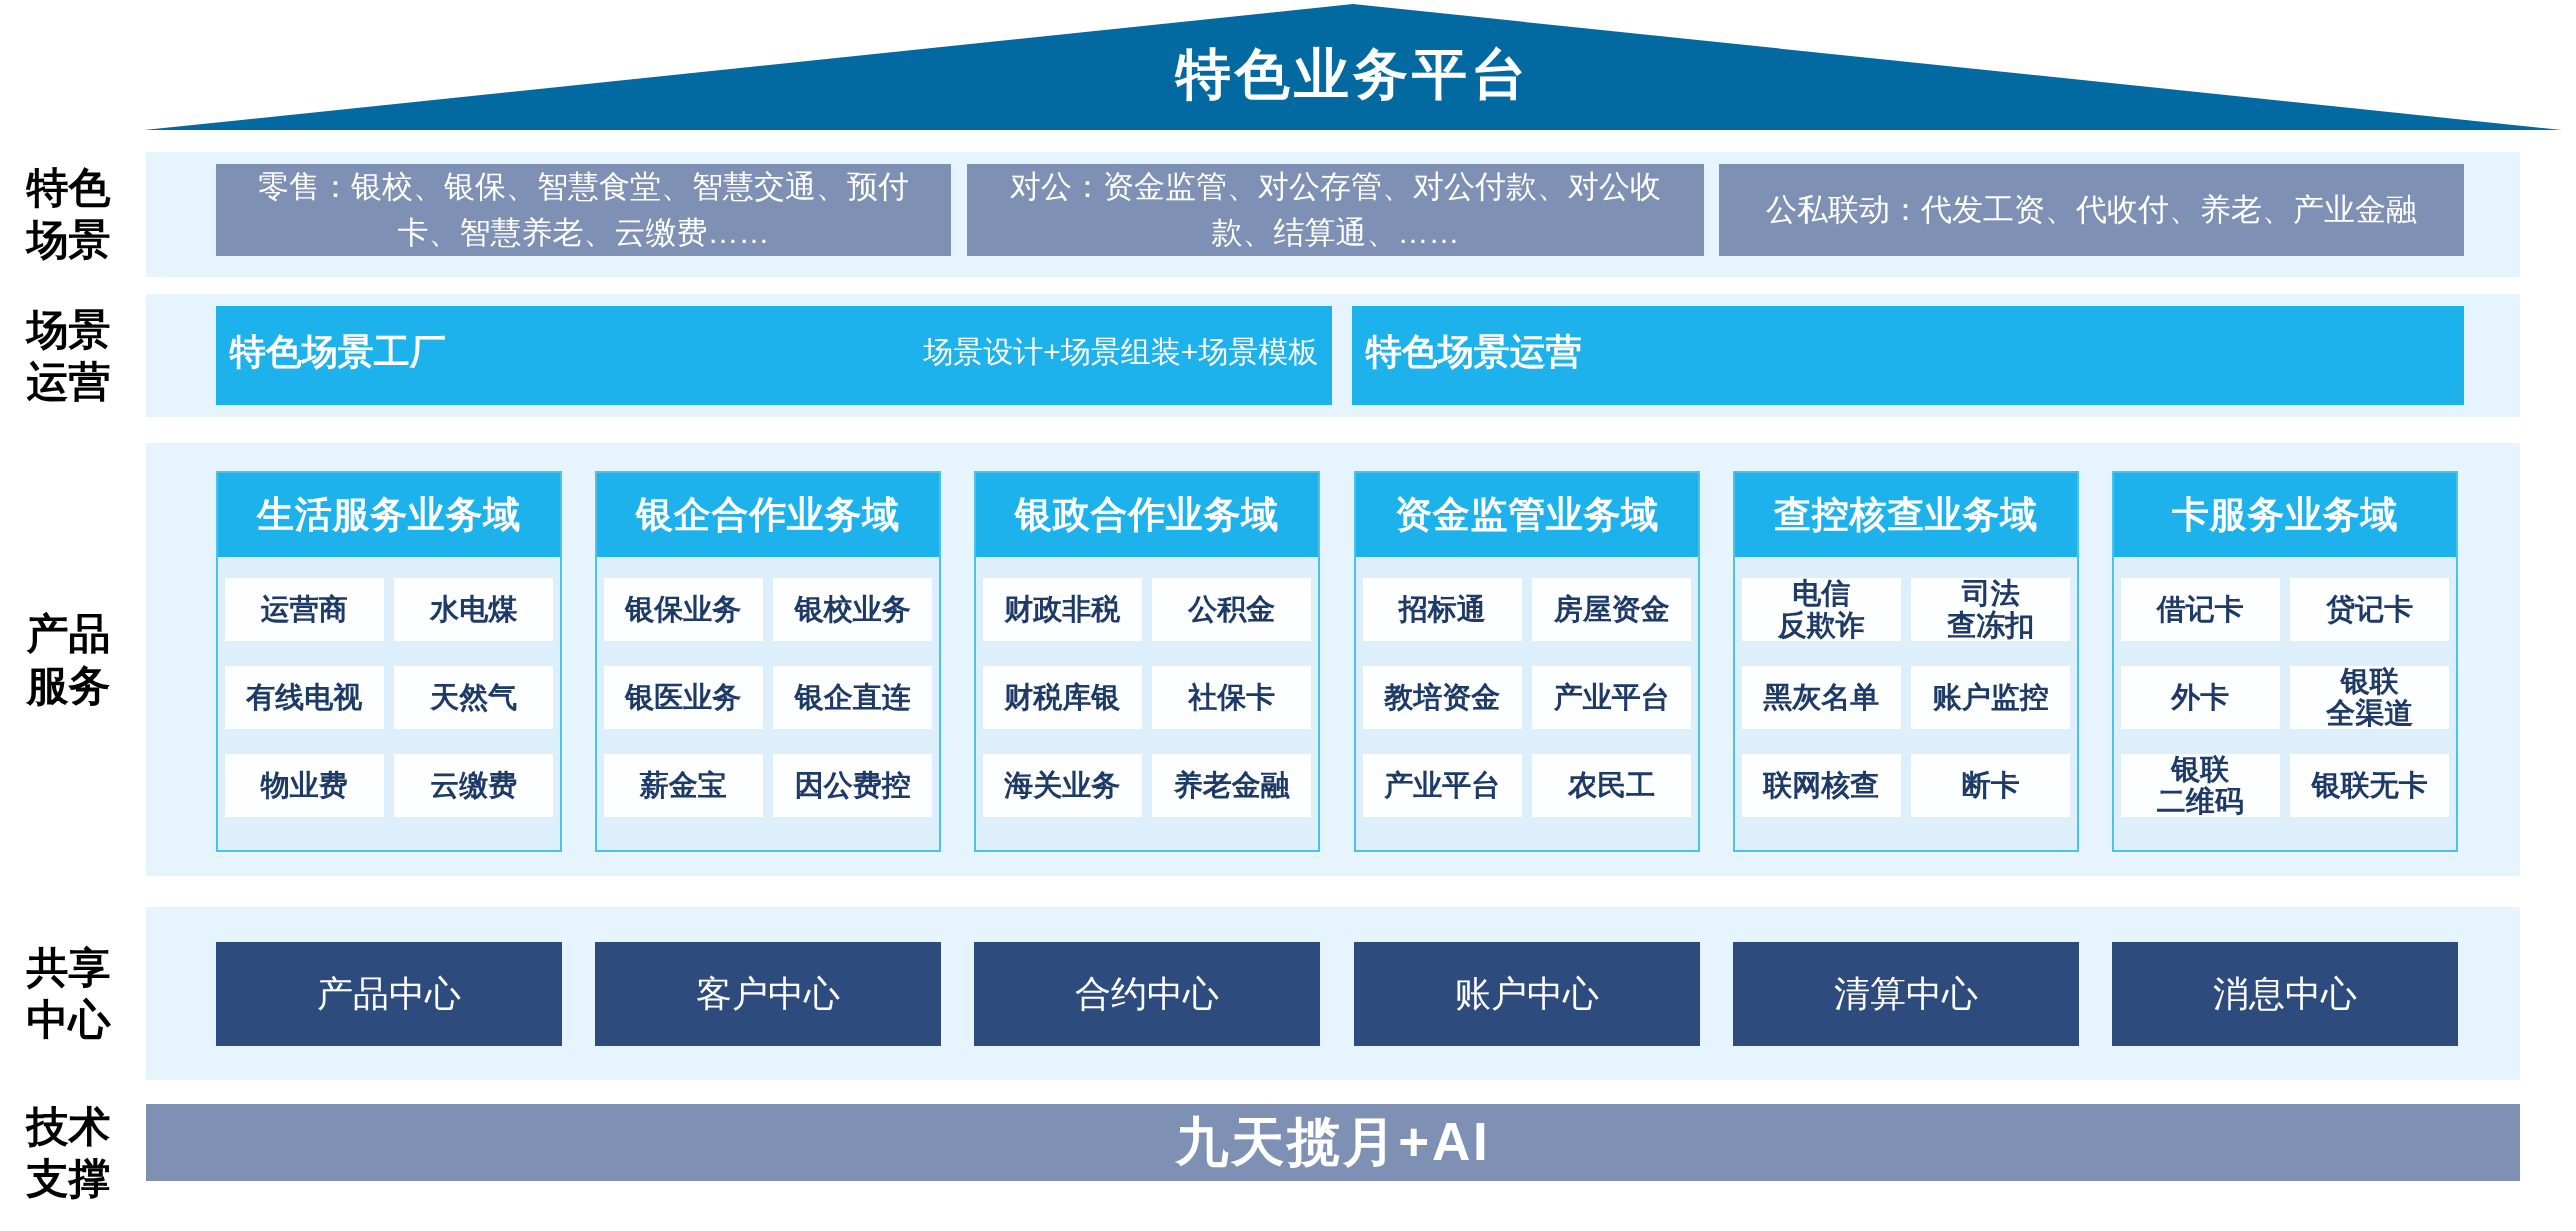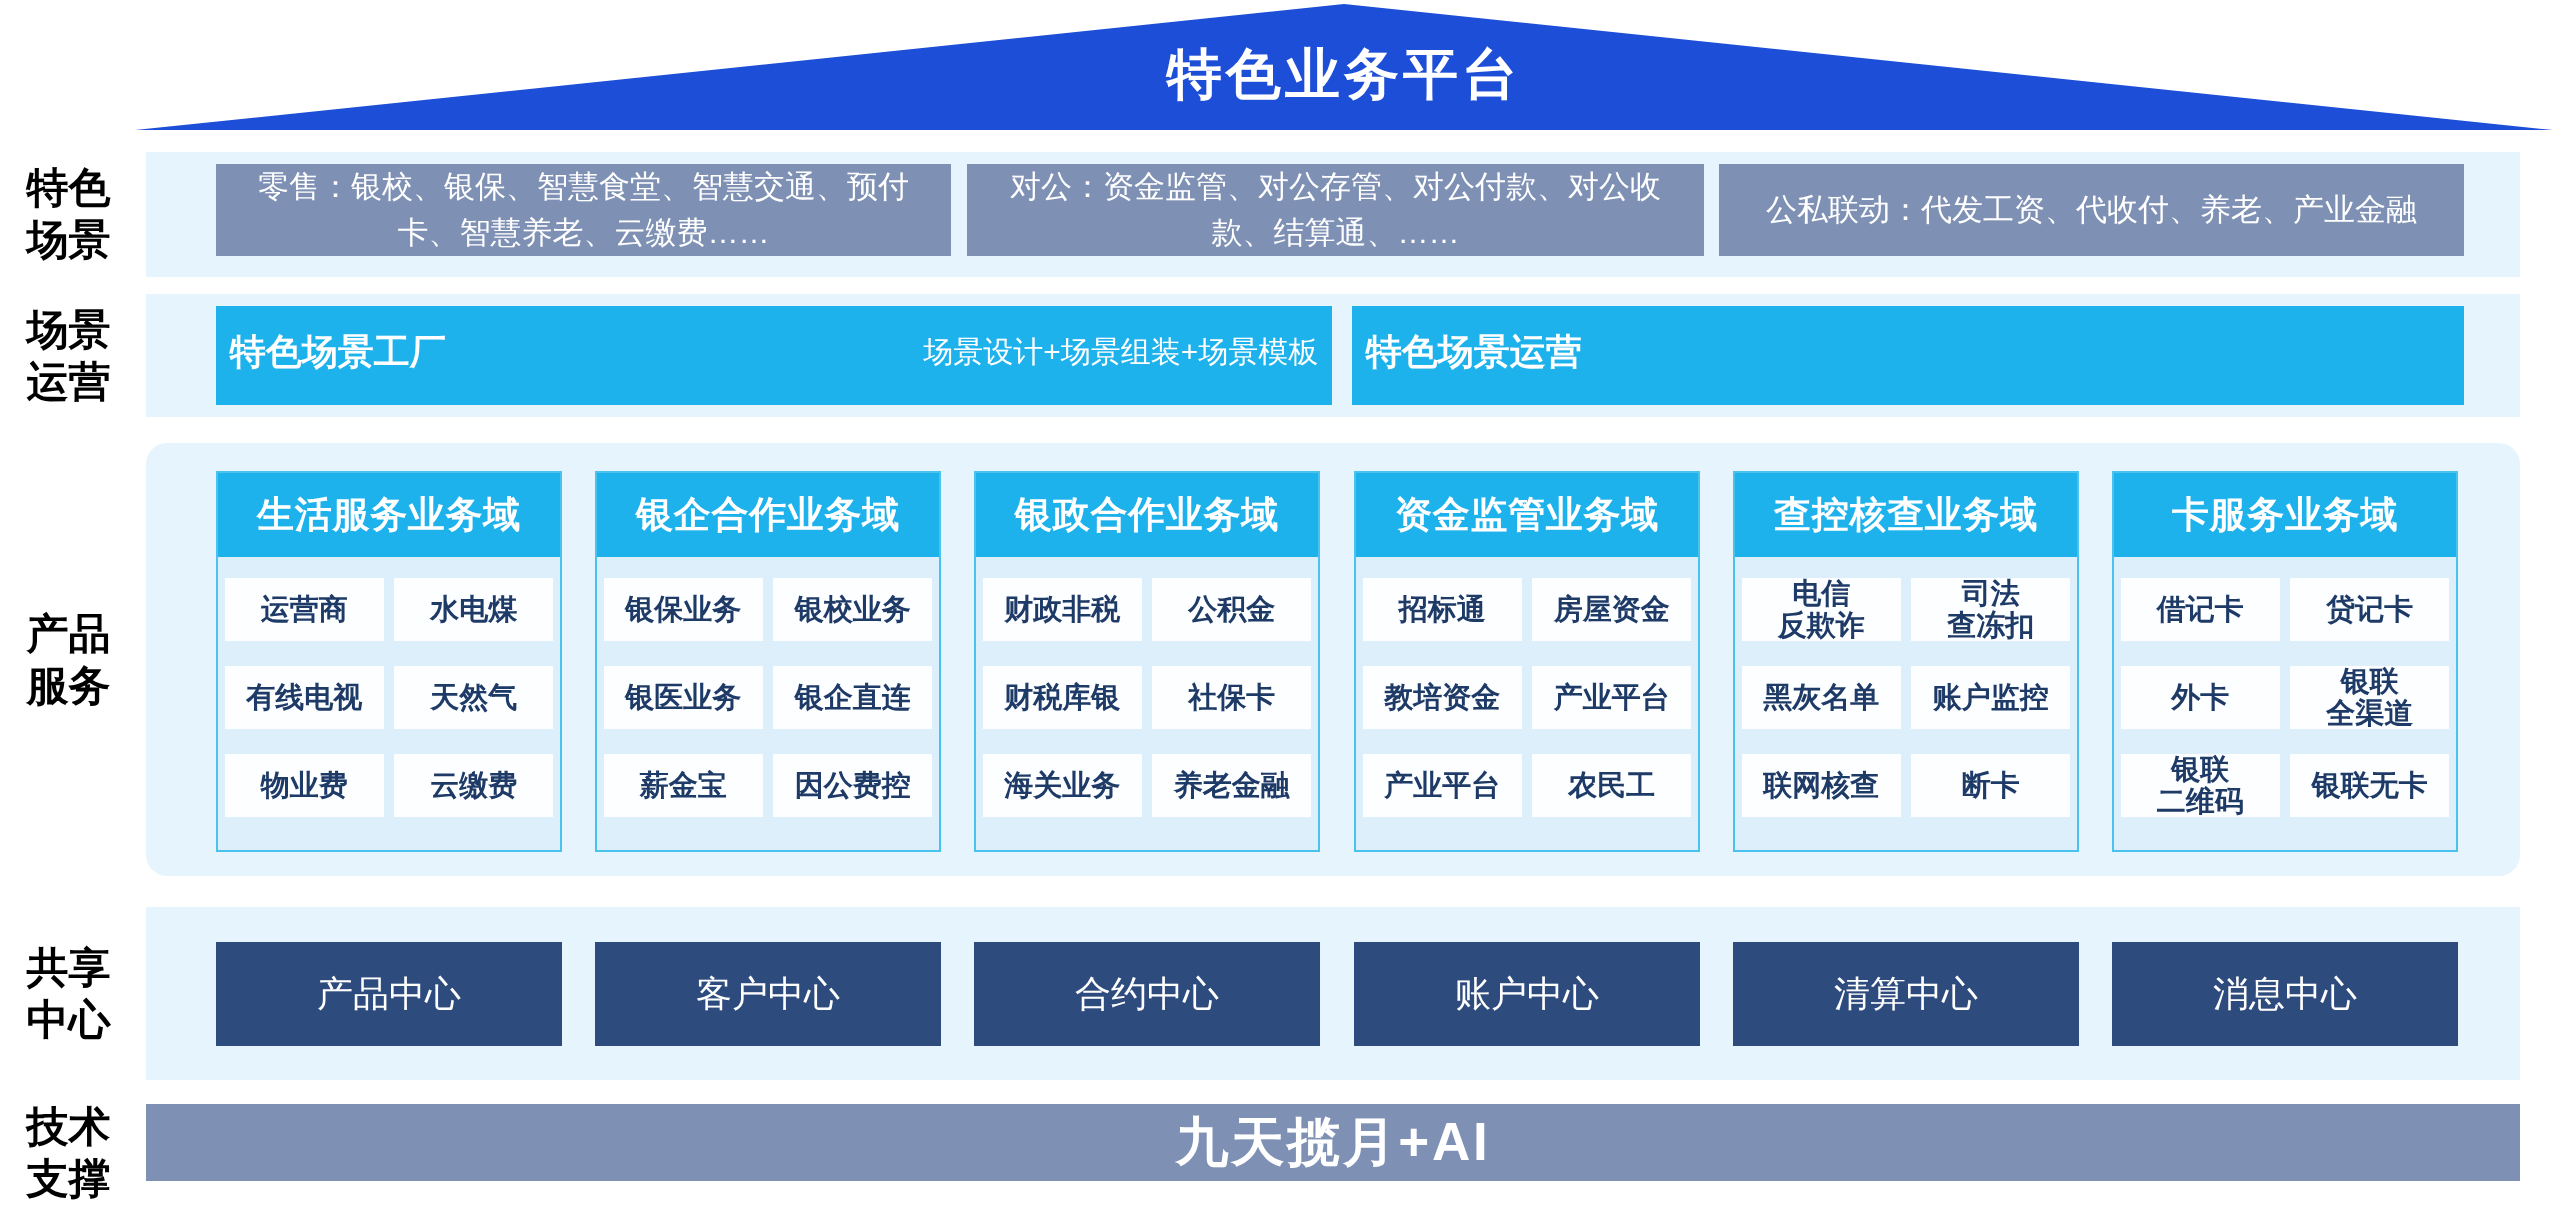--- a/index.html
+++ b/index.html
@@ -1,33 +1,33 @@
 <!DOCTYPE html>
 <html style="font-size:11px"><head>
 <meta charset="utf-8">
 <style>
   html,body{margin:0;padding:0;background:#ffffff;}
   .page{
     position:relative;width:2576px;height:1232px;background:#ffffff;overflow:hidden;
     font-family:"Liberation Sans","DejaVu Sans",sans-serif;
   }
   
-  .roof{position:absolute;left:135px;top:4.1px;width:2418px;height:126px;background:#1d4ed8;
+  .roof{position:absolute;left:144px;top:4.1px;width:2418px;height:126px;background:#0369a1;
     -webkit-clip-path:polygon(50% 0,100% 100%,0 100%);clip-path:polygon(50% 0,100% 100%,0 100%);}
   .roof-title{position:absolute;left:0;right:0;bottom:18px;text-align:center;color:#ffffff;
     font-size:55px;font-weight:bold;letter-spacing:4.1px;}
   
   .side-label{position:absolute;left:5.5px;width:126px;text-align:center;color:#000000;
     font-size:42px;font-weight:bold;line-height:1.24;white-space:pre-line;transform:translateY(-50%);}
   .sl1{top:214px}.sl2{top:356px}.sl3{top:660px}.sl4{top:994px}.sl5{top:1153px}
   
   .band{position:absolute;left:146px;width:2374px;background:#E6F5FD;}
   .band1{top:152px;height:125px;}
   .band2{top:294px;height:123px;}
-  .band3{top:443px;height:433px;border-radius:21px;}
+  .band3{top:443px;height:433px;}
   .band4{top:907px;height:173px;}
   
   .scene-box{position:absolute;top:12.3px;height:92px;background:#7E90B4;color:#ffffff;
     font-size:31px;line-height:1.5;display:flex;align-items:center;justify-content:center;
     text-align:center;padding:0 20.5px;box-sizing:border-box;}
   .s1{left:70px;width:735px;}
   .s2{left:821px;width:737px;}
   .s3{left:1573px;width:745px;}
   
   .ops-box{position:absolute;top:11.6px;height:99px;background:#1DB2EB;color:#ffffff;

